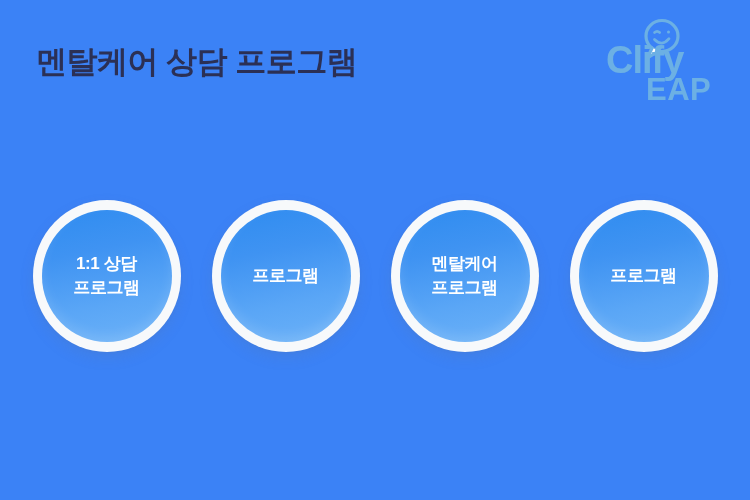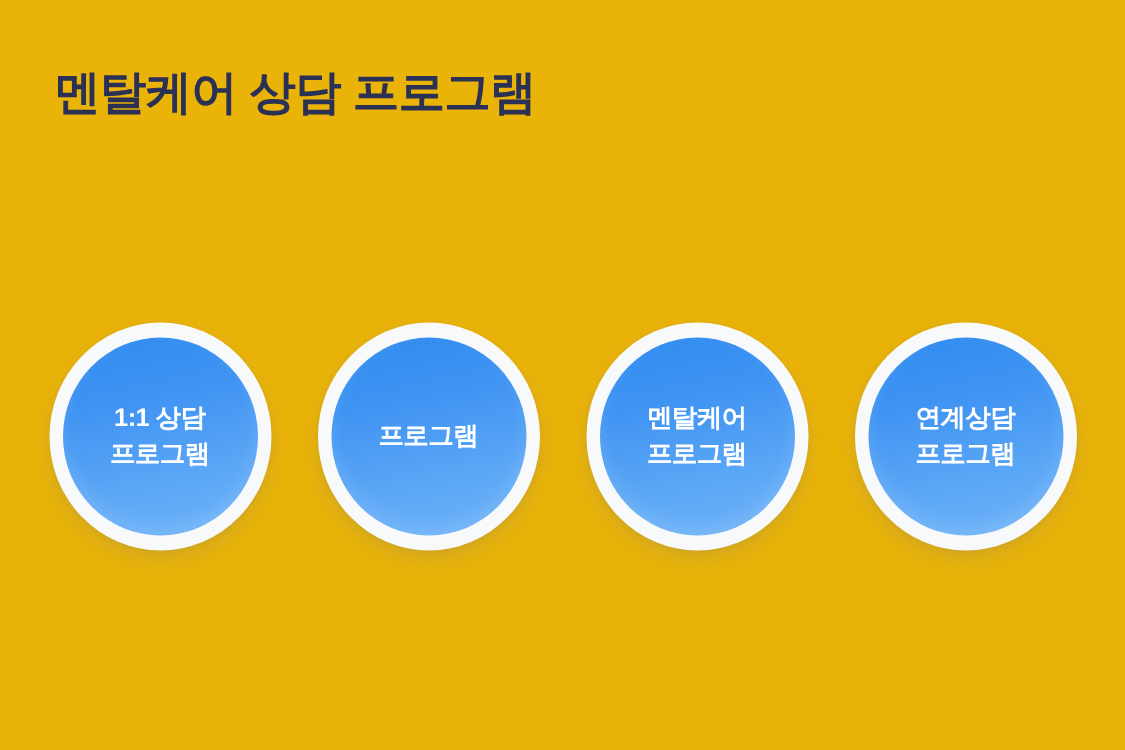--- a/index.html
+++ b/index.html
@@ -15,21 +15,21 @@
     background: #ffffff;
     font-family: "Liberation Sans", "DejaVu Sans", sans-serif;
     position: relative;
   }
 
   .slide {
     position: absolute;
     inset: 0;
     width: 750px;
     height: 500px;
-    background: #eab308;
+    background: #3b82f6;
   }
 
   
   .page-title {
     position: absolute;
     left: 36px;
     top: 44px;
     font-size: 31px;
     font-weight: 700;
     color: #2b3055;
@@ -45,21 +45,21 @@
     top: 18px;
     width: 120px;
     height: 82px;
   }
   .logo svg { display: block; }
 
   
   .circle-row {
     position: absolute;
     left: 0;
-    top: 215px;
+    top: 200px;
     width: 750px;
     height: 160px;
     display: flex;
     justify-content: center;
     align-items: flex-start;
     gap: 31px;
   }
 
   .circle-item {
     position: relative;
@@ -111,20 +111,39 @@
     text-underline-offset: 3px;
   }
 </style>
 </head>
 <body>
 
 <div class="slide">
 
   <h1 class="page-title">멘탈케어 상담 프로그램</h1>
 
+  <div class="logo">
+    <svg width="120" height="82" viewBox="0 0 120 82" xmlns="http://www.w3.org/2000/svg">
+      <g fill="none" stroke="#6cb0e4" stroke-width="3.2" stroke-linecap="round" stroke-linejoin="round">
+
+        <ellipse cx="58" cy="18" rx="16" ry="15.5"></ellipse>
+        <path d="M48 30 L43.5 40 L55.5 32.5" fill="#ffffff" stroke="#6cb0e4"></path>
+
+        <path d="M50.5 14.5 q2.6 -2.4 5.2 0" stroke-width="2.6"></path>
+
+        <circle cx="64.5" cy="14" r="1.5" fill="#6cb0e4" stroke="none"></circle>
+
+        <path d="M50.5 21.5 q7.5 7.5 14.5 -0.8" stroke-width="2.8"></path>
+      </g>
+
+      <text x="2" y="55" font-family="'Liberation Sans', sans-serif" font-size="38" font-weight="700" fill="#6cb0e4" letter-spacing="-1">Clify</text>
+
+      <text x="42" y="82" font-family="'Liberation Sans', sans-serif" font-size="31" font-weight="700" fill="#6cb0e4" letter-spacing="0.5">EAP</text>
+    </svg>
+  </div>
 
   <div class="circle-row">
 
     <div class="circle-item">
       <div class="circle-ring"></div>
       <div class="circle-face">
         <span class="circle-label line1">1:1 상담</span>
         <span class="circle-label line2">프로그램</span>
       </div>
     </div>
@@ -140,19 +159,18 @@
       <div class="circle-ring"></div>
       <div class="circle-face">
         <span class="circle-label line1">멘탈케어</span>
         <span class="circle-label line2">프로그램</span>
       </div>
     </div>
 
     <div class="circle-item">
       <div class="circle-ring"></div>
       <div class="circle-face">
-        <span class="circle-label line1">연계상담</span>
         <span class="circle-label line2">프로그램</span>
       </div>
     </div>
 
   </div>
 </div>
 
 </body></html>

